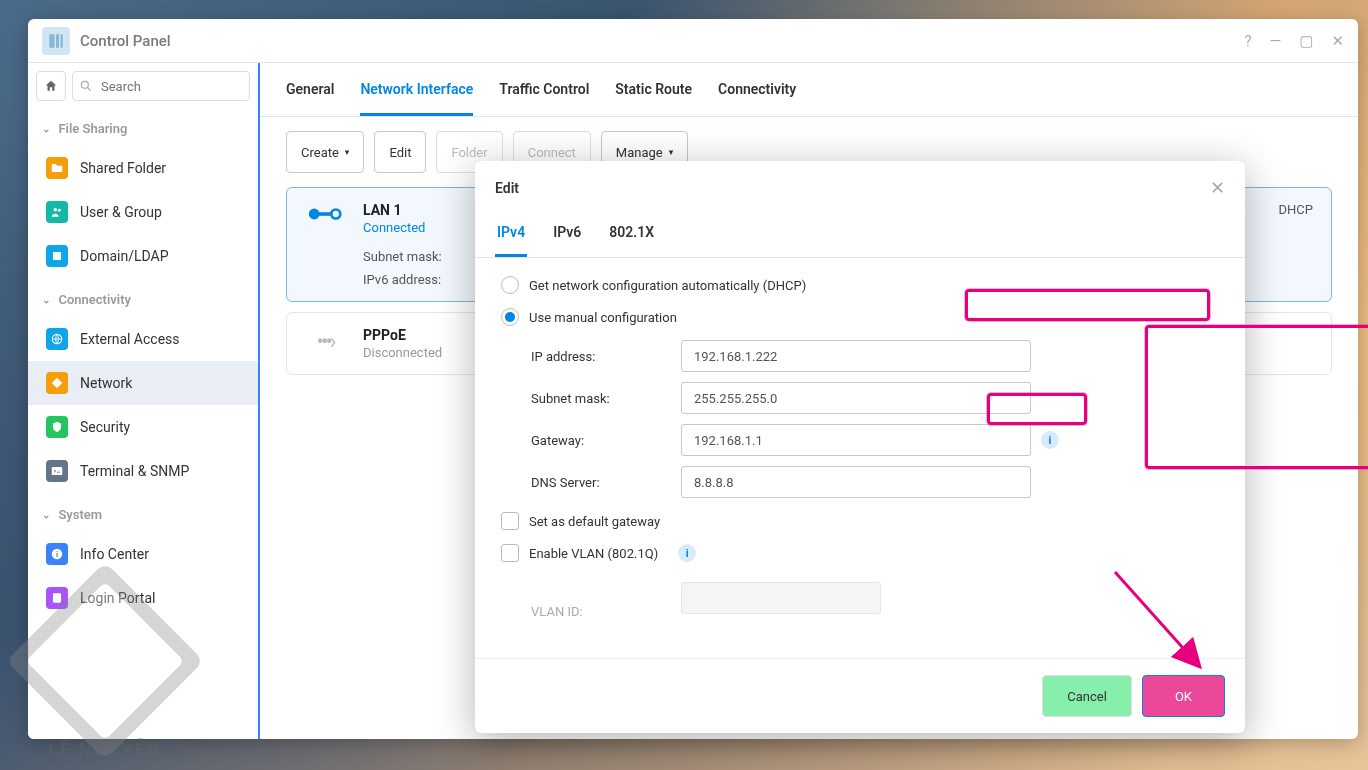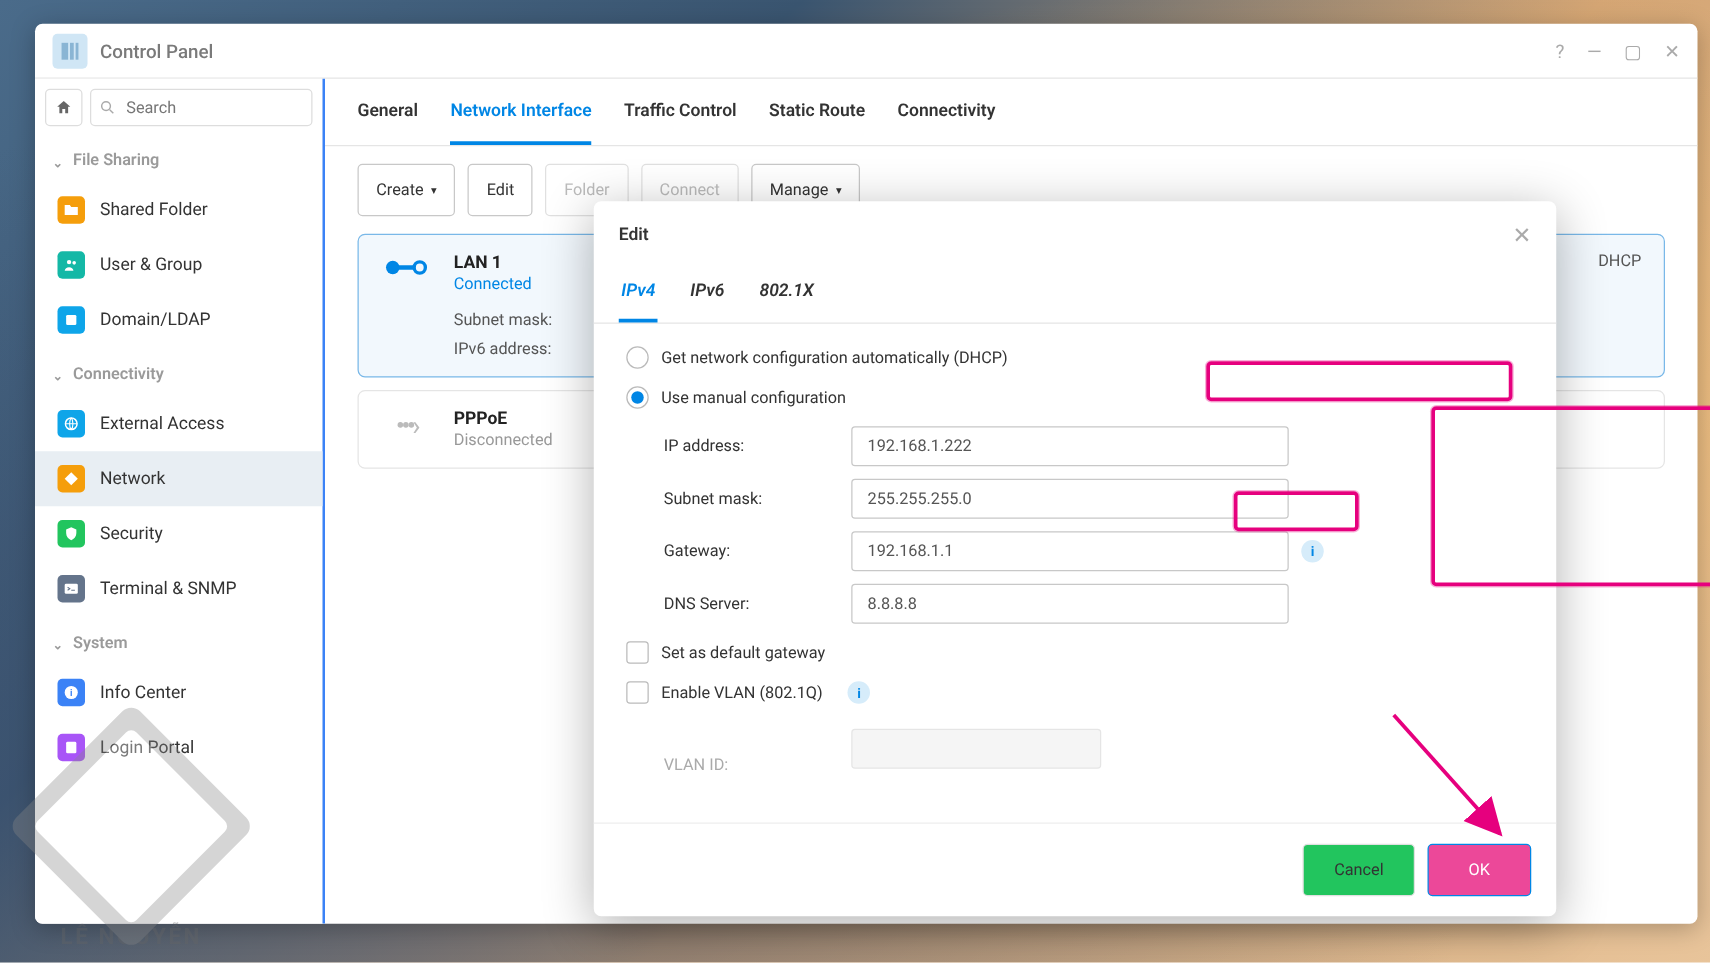--- a/index.html
+++ b/index.html
@@ -44,38 +44,38 @@
 .iface-status { font-size: 13px; color: #0086e5; margin-top: 2px; }
 .iface-status.off { color: #999; }
 .iface-details { margin-top: 14px; font-size: 13px; color: #555; display: grid; grid-template-columns: 140px 1fr; row-gap: 8px; }
 .iface-right { position: absolute; right: 18px; top: 14px; font-size: 13px; color: #555; }
 .iface-right .lbl { margin-bottom: 8px; text-align: center; }
 .iface-pppoe-icon { color: #bbb; font-size: 22px; letter-spacing: -3px; }
 .modal { position: absolute; left: 475px; top: 161px; width: 770px; height: 572px; background: #fff; border-radius: 6px; box-shadow: 0 8px 40px rgba(0,0,0,0.3); display: flex; flex-direction: column; }
 .modal-head { display: flex; align-items: center; justify-content: space-between; padding: 16px 20px; }
 .modal-title { font-size: 14px; font-weight: 600; color: #333; }
 .modal-close { font-size: 18px; color: #aaa; cursor: pointer; }
-.modal-tabs { display: flex; gap: 24px; padding: 0 20px; border-bottom: 1px solid #e5e5e5; font-style: italic; }
+.modal-tabs { display: flex; gap: 24px; padding: 0 20px; border-bottom: 1px solid #e5e5e5; }
 .modal-tab { padding: 10px 2px 14px; font-size: 14px; font-weight: 600; color: #333; cursor: pointer; border-bottom: 3px solid transparent; }
 .modal-tab.active { color: #0086e5; border-bottom-color: #0086e5; }
 .modal-body { flex: 1; padding: 18px 26px; font-size: 13px; color: #333; }
 .radio-row, .check-row { display: flex; align-items: center; gap: 10px; margin-bottom: 14px; }
 .radio { width: 18px; height: 18px; border: 1px solid #bbb; border-radius: 50%; display: flex; align-items: center; justify-content: center; cursor: pointer; }
 .radio.checked::after { content: ""; width: 10px; height: 10px; border-radius: 50%; background: #0086e5; }
 .checkbox { width: 18px; height: 18px; border: 1px solid #bbb; border-radius: 3px; cursor: pointer; }
 .form-grid { margin: 6px 0 14px 30px; }
 .form-row { display: flex; align-items: center; margin-bottom: 10px; }
 .form-label { width: 150px; font-size: 13px; color: #333; }
 .form-label.disabled { color: #aaa; margin-top: 28px; }
 .form-input { width: 350px; height: 32px; border: 1px solid #c8c8c8; border-radius: 3px; padding: 0 12px; font-size: 13px; color: #555; }
 .form-input:disabled { background: #f5f5f5; border-color: #e5e5e5; color: #aaa; }
 .info-circle { width: 18px; height: 18px; border-radius: 50%; background: #d6ecfa; color: #0086e5; font-size: 11px; font-weight: 700; display: flex; align-items: center; justify-content: center; margin-left: 10px; cursor: pointer; }
 .modal-foot { display: flex; justify-content: flex-end; gap: 10px; padding: 16px 20px; border-top: 1px solid #eee; }
 .btn-primary { background: #ec4899; border-color: #0086e5; color: #fff; padding: 0 32px; }
-.btn-cancel { background: #22c55e; border-color: #e0e0e0; padding: 0 24px; }
+.btn-cancel { background: #86efac; border-color: #e0e0e0; padding: 0 24px; }
 
 .hl { position: absolute; border: 3px solid #e6007e; border-radius: 4px; pointer-events: none; box-shadow: 0 0 0 1px rgba(230,0,126,0.3); }
 
 .arrow { position: absolute; pointer-events: none; }
 
 .wm { position: absolute; left: 0; bottom: 10px; width: 210px; opacity: 0.35; pointer-events: none; text-align: center; }
 .wm-diamond { width: 140px; height: 140px; margin: 0 auto; transform: rotate(45deg); background: #888; border-radius: 10px; position: relative; }
 .wm-diamond::after { content:""; position:absolute; inset: 14px; background:#fff; border-radius:6px; }
 .wm-inner { position: absolute; left:50%; top:50%; transform: translate(-50%,-50%) rotate(-45deg); font-size: 60px; font-weight: 800; color: #e03030; }
 .wm-text { margin-top: 8px; font-size: 18px; font-weight: 700; color: #666; letter-spacing: 2px; }

